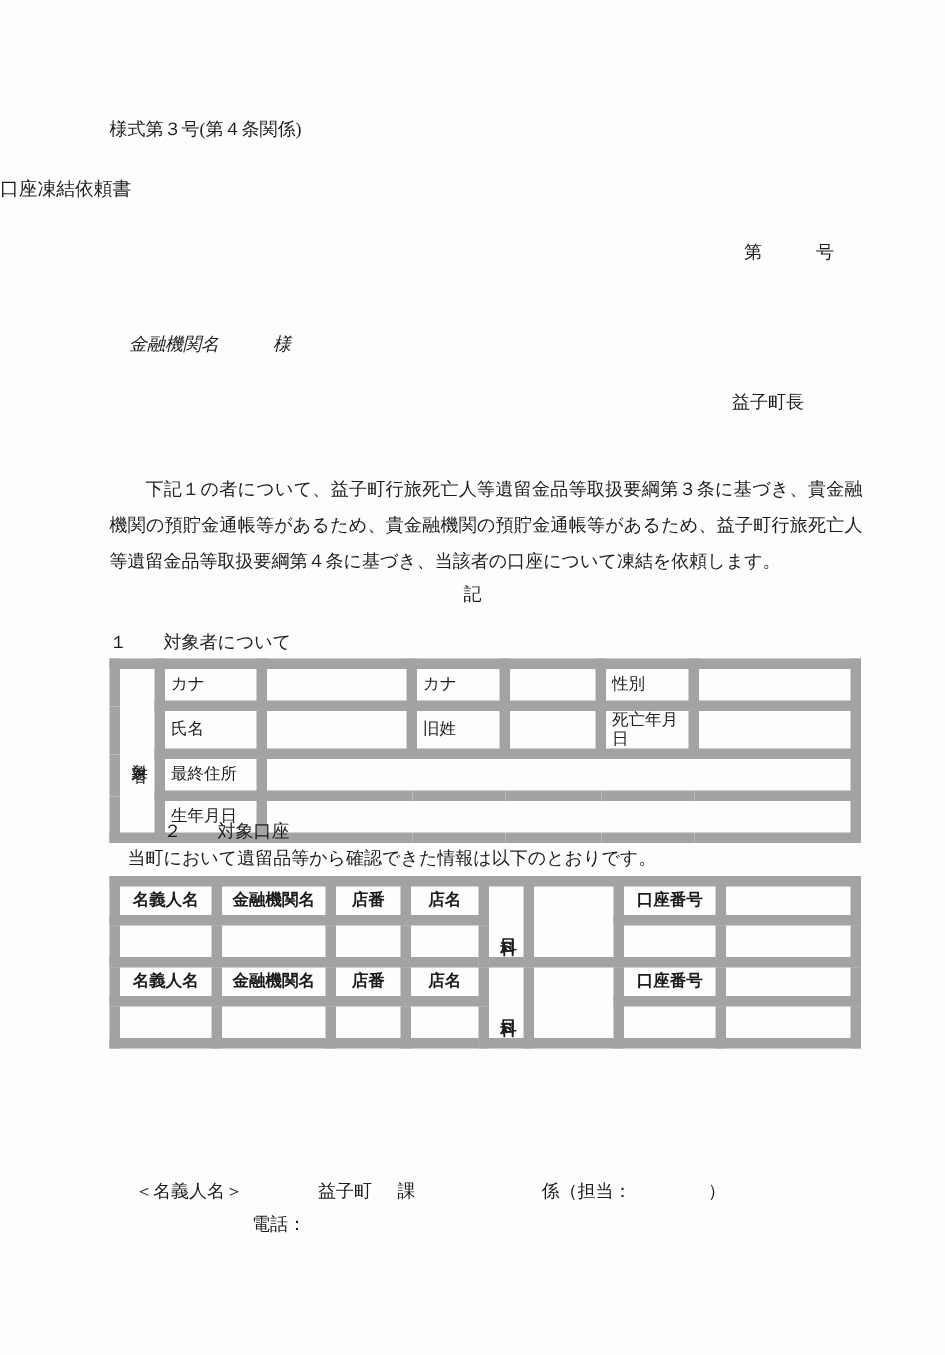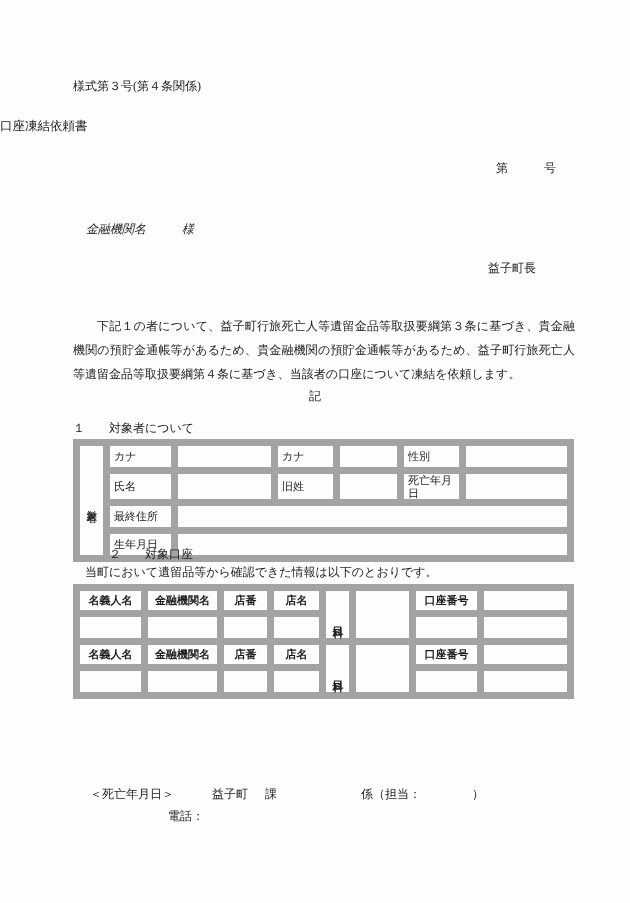--- a/index.html
+++ b/index.html
@@ -238,20 +238,20 @@
         <td class="blank"></td>
         <td class="blank"></td>
         <td class="blank"></td>
         <td class="blank"></td>
         <td class="blank"></td>
         <td class="blank"></td>
       </tr>
     </tbody>
   </table>
 
-  <div class="t contact-label">＜死亡年月日＞</div>
+  <div class="t contact-label">＜名義人名＞</div>
   <div class="t contact-town">益子町</div>
   <div class="t contact-ka">課</div>
   <div class="t contact-kakari">係（担当：</div>
   <div class="t contact-close">）</div>
   <div class="t contact-tel">電話：</div>
 
 </div>
 
 </body></html>

